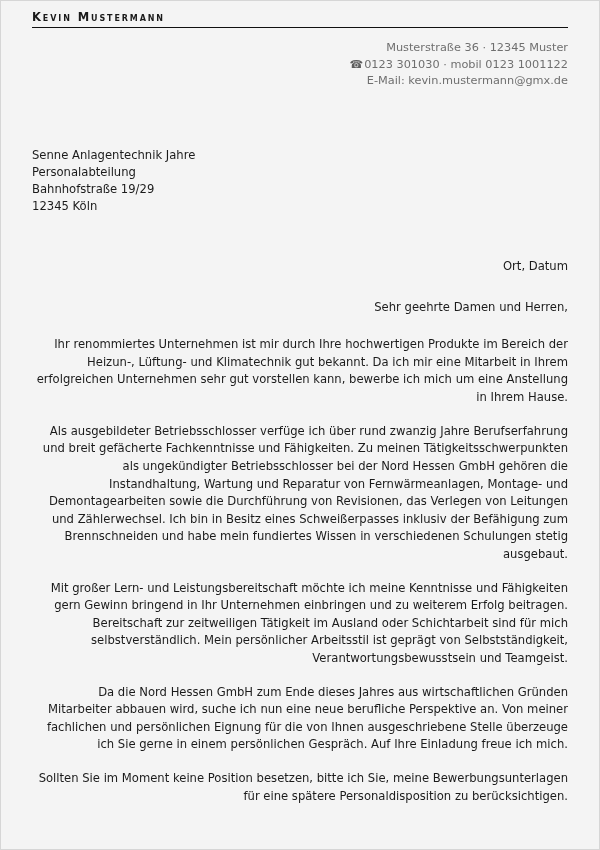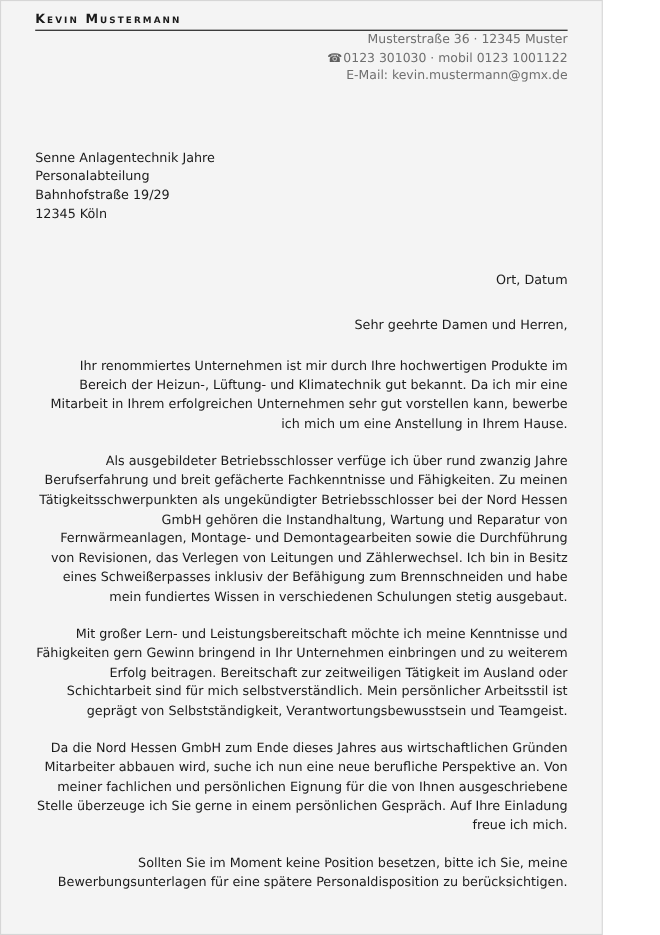--- a/index.html
+++ b/index.html
@@ -5,21 +5,21 @@
   html, body {
     margin: 0;
     padding: 0;
     background: #ffffff;
   }
   body {
     font-family: "DejaVu Sans", sans-serif;
   }
   .page {
     position: relative;
-    width: 548px;
+    width: 600px;
     height: 850px;
     box-sizing: border-box;
     background: #f4f4f4;
     border: 1px solid #d6d6d6;
     overflow: hidden;
   }
   .inner {
     position: relative;
     padding: 0 31px;
     height: 100%;
@@ -38,21 +38,21 @@
     color: #1a1a1a;
     line-height: 1.25;
     white-space: nowrap;
   }
   .head-rule {
     margin-top: 3px;
     border-top: 1.6px solid #101010;
     width: 100%;
   }
   .contact {
-    margin-top: 0;
+    margin-top: 12px;
     text-align: right;
     color: #6f6f6f;
     font-size: 11.3px;
     line-height: 1.45;
   }
   .contact-line {
     white-space: nowrap;
   }
   .phone-icon {
     font-size: 11px;

